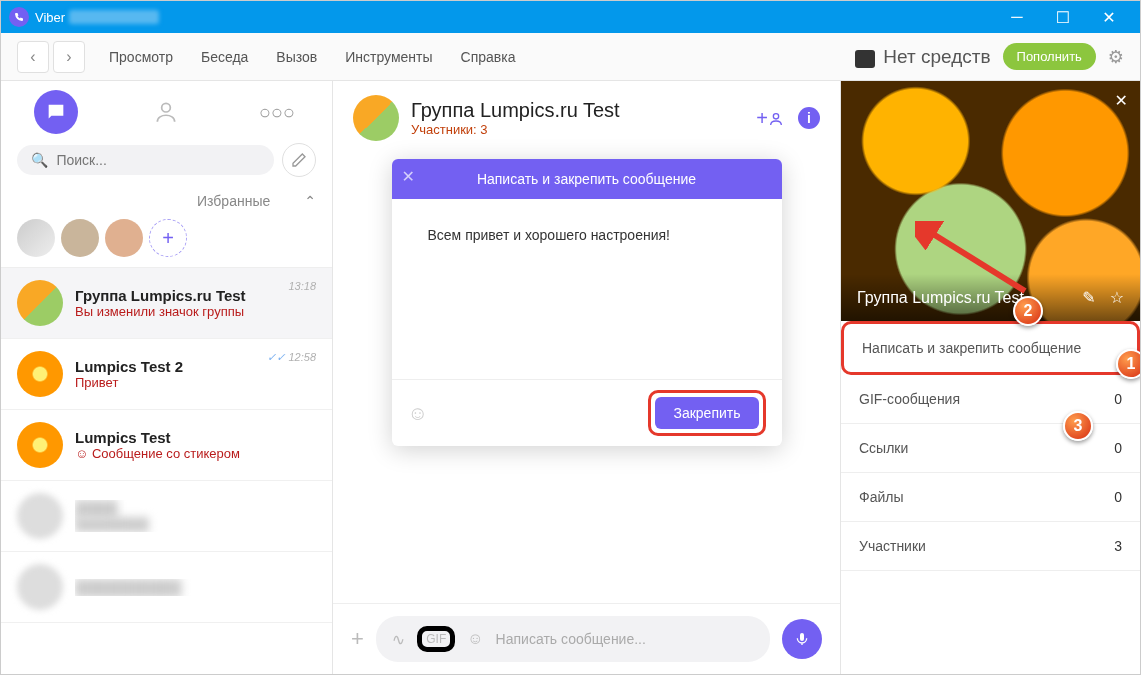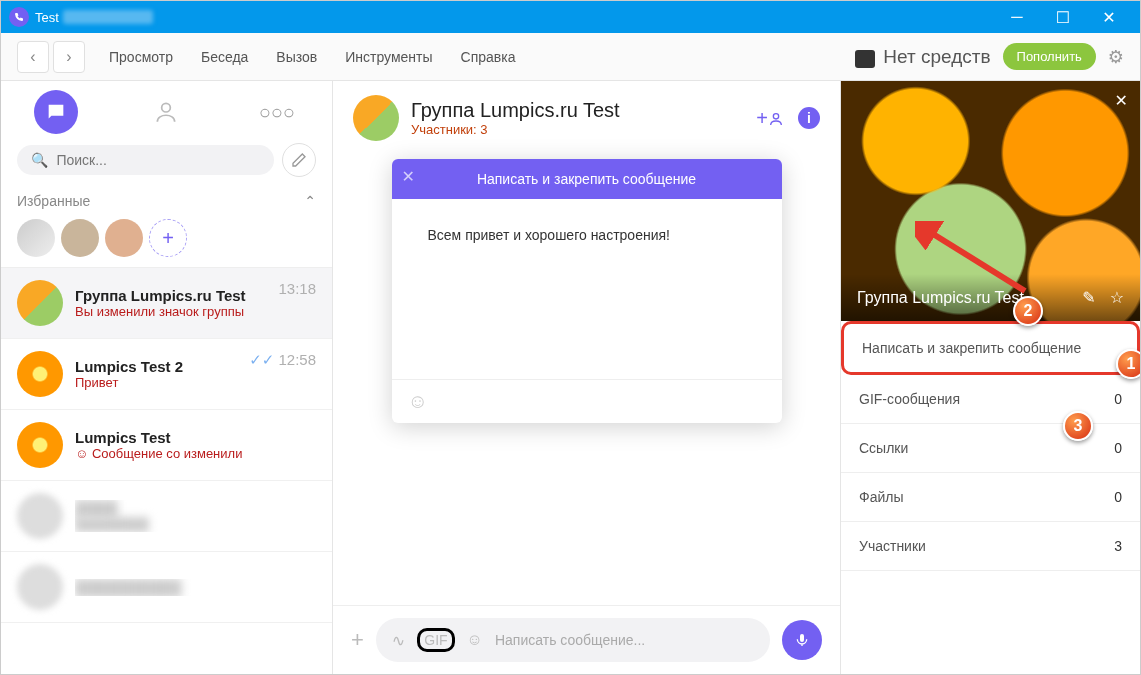--- a/index.html
+++ b/index.html
@@ -24,37 +24,37 @@
   .main { display:flex; height: calc(675px - 32px - 48px - 2px); }
   .sidebar { width: 332px; border-right:1px solid #e5e5e5; display:flex; flex-direction:column; overflow:hidden;}
   .tabs { display:flex; height:62px; }
   .tabs .tab { flex:1; display:flex; align-items:center; justify-content:center; color:#999; font-size:20px;}
   .tabs .tab.active { color:#fff; }
   .tabs .tab.active .bubble{ background:#7360f2; border-radius:50%; width:44px; height:44px; display:flex; align-items:center;justify-content:center;}
   .search-row{ display:flex; align-items:center; padding:0 16px 10px; gap:8px;}
   .search-box{ flex:1; display:flex; align-items:center; background:#f2f2f4; border-radius:18px; padding:7px 14px; gap:8px; color:#999; font-size:14px;}
   .search-box input{ border:none; background:transparent; outline:none; flex:1; font-size:14px;}
   .compose-btn{ width:34px; height:34px; border:1px solid #e0e0e0; border-radius:50%; display:flex; align-items:center; justify-content:center; color:#888;}
-  .fav-header{ display:flex; align-items:center; justify-content:space-between; padding:6px 16px; color:#888; font-size:14px;gap:34px;}
+  .fav-header{ display:flex; align-items:center; justify-content:flex-end; padding:6px 16px; color:#888; font-size:14px;gap:34px;}
   .fav-row{ display:flex; align-items:center; gap:6px; padding:4px 16px 10px;}
   .fav-avatar{ width:38px; height:38px; border-radius:50%; background:#ddd; }
   .fav-avatar.group{background:linear-gradient(135deg,#ccc,#eee);}
   .fav-add{ width:38px; height:38px; border-radius:50%; border:1px dashed #a89ff5; display:flex; align-items:center; justify-content:center; color:#7360f2; font-size:20px;}
   .chat-list{ border-top:1px solid #eee; overflow:hidden;}
   .chat-item{ display:flex; padding:12px 16px; gap:12px; border-bottom:1px solid #f0f0f0; align-items:center;}
   .chat-item.selected{ background:#f5f5f7;}
   .avatar{ width:46px; height:46px; border-radius:50%; flex-shrink:0;}
   .avatar.citrus{background:linear-gradient(135deg,#f9a825 50%,#9ccc65 50%);}
   .avatar.orange{background:radial-gradient(circle,#fff176 20%,#ff9800 25% 95%, #d84315 100%);}
   .avatar.blur{background:#ddd; filter:blur(3px);}
   .chat-text{ flex:1; overflow:hidden;}
   .chat-name{ font-size:15px; font-weight:600; color:#222; }
   .chat-preview{ font-size:13px; color:#b91c1c; white-space:nowrap; overflow:hidden; text-overflow:ellipsis;}
   .chat-name.blur,.chat-preview.blur{ filter:blur(4px); color:#ccc;}
-  .chat-time{ font-size:15px; color:#b0b0b0; margin-left:auto; align-self:flex-start;}
+  .chat-time{ font-size:11px; color:#b0b0b0; margin-left:auto; align-self:flex-start;font-style:italic;}
   .center{ flex:1; display:flex; flex-direction:column; position:relative;}
   .chat-header{ display:flex; align-items:center; padding:14px 20px; gap:12px;}
   .chat-header .avatar{width:46px; height:46px;}
   .chat-title{ font-size:20px; color:#222;}
   .chat-sub{ font-size:13px; color:#c2410c;}
   .chat-header-right{ margin-left:auto; display:flex; gap:14px; align-items:center; color:#7360f2;}
   .info-circle{ width:22px; height:22px; border-radius:50%; background:#7360f2; color:#fff; display:flex;align-items:center;justify-content:center;font-size:14px;font-weight:bold;}
   .pin-modal{ position:absolute; top:78px; left:50%; transform:translateX(-50%); width:390px; background:#fff; border-radius:6px; box-shadow:0 4px 24px rgba(0,0,0,.18); overflow:hidden; z-index:5;}
   .pin-header{ background:#7360f2; color:#fff; padding:12px; text-align:center; font-size:14px; position:relative;}
   .pin-close{ position:absolute; left:10px; top:8px; color:#d4cefb; font-size:16px; }
@@ -80,32 +80,32 @@
   .cover-bottom{ position:absolute; bottom:0; left:0; right:0; background:linear-gradient(transparent,rgba(0,0,0,.55)); padding:14px 16px; display:flex; align-items:center;}
   .cover-title{ font-size:16px; flex:1;}
   .cover-icons{ display:flex; gap:14px; font-size:16px;}
   .panel-row{ padding:16px 18px; border-bottom:1px solid #eee; display:flex; align-items:center; color:#555; font-size:14px; background:#fff;}
   .panel-row .val{ margin-left:auto; color:#333;}
   .panel-row .link{ margin-left:auto; color:#3b7fd6; font-size:13px;}
   .panel-row.highlight{ border:3px solid #e5382b; border-radius:10px; position:relative;}
   
   .badge{ position:absolute; width:30px; height:30px; border-radius:50%; background:radial-gradient(circle at 35% 30%, #ff9d4d, #d62b11); color:#fff; font-weight:bold; display:flex; align-items:center; justify-content:center; border:2px solid #fff; box-shadow:0 2px 4px rgba(0,0,0,.4); font-size:16px; z-index:20;}
   .arrow{ position:absolute; z-index:18; pointer-events:none;}
-  .gif-pill{border:3px solid #000000;border-radius:10px;font-size:14px;padding:1px 4px;}
+  .gif-pill{border:5px solid #000000;border-radius:10px;font-size:12px;padding:1px 4px;}
 </style>
 </head>
 <body>
 
 <div class="titlebar">
   <div class="viber-icon">
     <svg viewBox="0 0 24 24" fill="#fff">
         <path d="M20 15v3a2 2 0 0 1-2 2A16 16 0 0 1 4 6a2 2 0 0 1 2-2h3l2 5-2 1a12 12 0 0 0 5 5l1-2 5 2z"></path>
       </svg>
   </div>
-  <span class="title">Test</span>
+  <span class="title">Viber</span>
   <span class="blur"></span>
   <div class="window-controls">
     <div>─</div>
     <div>☐</div>
     <div>✕</div>
   </div>
 </div>
 
 <div class="toolbar">
   <div class="nav-arrows">
@@ -183,21 +183,21 @@
         <div class="chat-text">
           <div class="chat-name">Lumpics Test 2</div>
           <div class="chat-preview">Привет</div>
         </div>
         <span class="chat-time"><span style="color:#7bb0f0">✓✓</span> <span>12:58</span></span>
       </div>
       <div class="chat-item">
         <div class="avatar orange"></div>
         <div class="chat-text">
           <div class="chat-name">Lumpics Test</div>
-          <div class="chat-preview">☺ Сообщение со изменили</div>
+          <div class="chat-preview">☺ Сообщение со стикером</div>
         </div>
       </div>
       <div class="chat-item">
         <div class="avatar blur"></div>
         <div class="chat-text">
           <div class="chat-name blur">████</div>
           <div class="chat-preview blur">████████</div>
         </div>
       </div>
       <div class="chat-item">
@@ -228,20 +228,23 @@
     <div class="pin-modal">
       <div class="pin-header">
         <span class="pin-close">✕</span>
         <span>Написать и закрепить сообщение</span>
       </div>
       <div class="pin-body">
         <textarea rows="3" style="">Всем привет и хорошего настроения!</textarea>
       </div>
       <div class="pin-footer">
         <span class="emoji-icon">☺</span>
+        <div class="pin-btn-wrap">
+          <button class="pin-btn">Закрепить</button>
+        </div>
       </div>
     </div>
 
     <svg class="arrow" style="left:582px; top:140px;" width="120" height="80">
       <defs>
           <marker id="ah" markerWidth="10" markerHeight="10" refX="2" refY="3" orient="auto">
             <path d="M0,0 L0,6 L8,3 z" fill="#e5382b"></path>
           </marker>
         </defs>
       <line x1="110" y1="70" x2="10" y2="8" stroke="#e5382b" stroke-width="6" marker-end="url(#ah)"></line>

